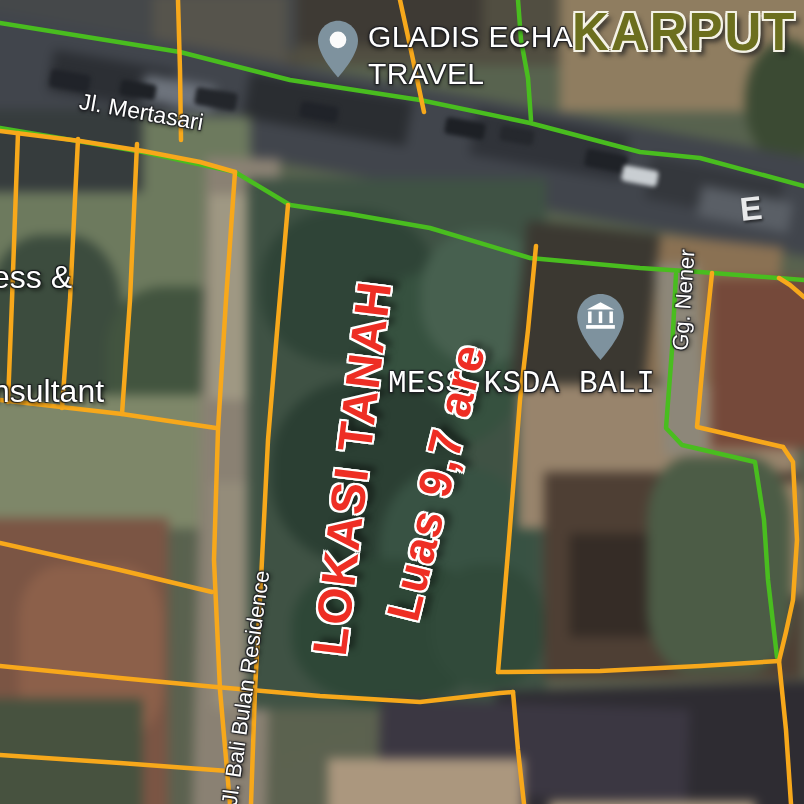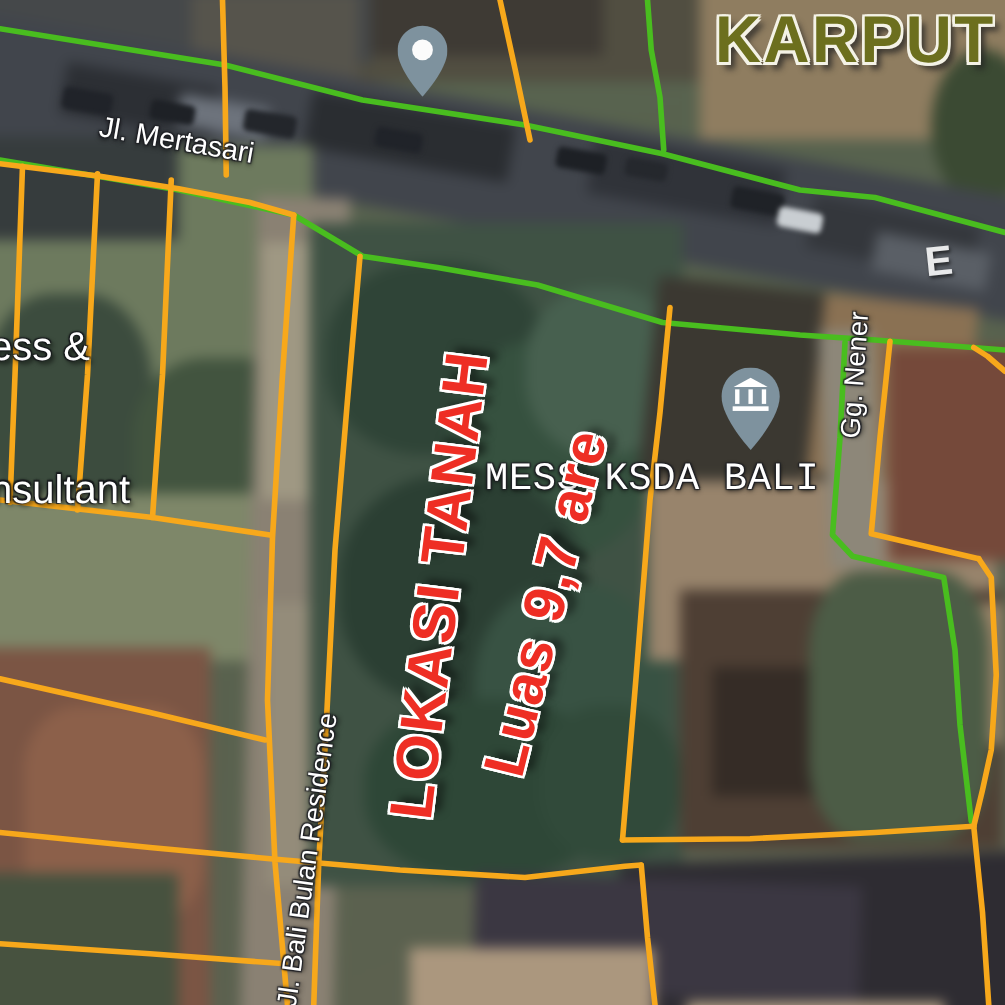--- a/index.html
+++ b/index.html
@@ -157,20 +157,24 @@
     <path d="M12 0 C5.4 0 0 5.4 0 12 c0 9 12 22 12 22 s12 -13 12 -22 C24 5.4 18.6 0 12 0 Z" fill="#7e929e"></path>
     <g fill="#ffffff">
       <polygon points="12,4.2 19,8 5,8"></polygon>
       <rect x="5.6" y="9" width="1.8" height="6"></rect>
       <rect x="11.1" y="9" width="1.8" height="6"></rect>
       <rect x="16.6" y="9" width="1.8" height="6"></rect>
       <rect x="4.6" y="16" width="14.8" height="1.9"></rect>
     </g>
   </svg>
 
+  <div class="maplabel poi-label" style="left:368px;top:18px;">
+    <div>GLADIS ECHA</div>
+    <div>TRAVEL</div>
+  </div>
 
   <div class="maplabel road-label rot" style="left:82px;top:88px;transform:rotate(10deg);transform-origin:0 0;">Jl. Mertasari</div>
 
   <div class="maplabel rot" style="left:388px;top:366px;font-size:31px;letter-spacing:.5px;font-family:Liberation Mono, monospace;">MESS KSDA BALI</div>
 
   <div class="maplabel road-label rot" style="left:684px;top:300px;font-size:22px;transform:translate(-50%,-50%) rotate(-86deg);">Gg. Nener</div>
 
   <div class="maplabel road-label rot" style="left:246px;top:688px;font-size:22px;transform:translate(-50%,-50%) rotate(-82deg);">Jl. Bali Bulan Residence</div>
 
   <div class="annotation" style="left:352px;top:468px;font-size:48px;transform:translate(-50%,-50%) rotate(-83deg);">LOKASI TANAH</div>

